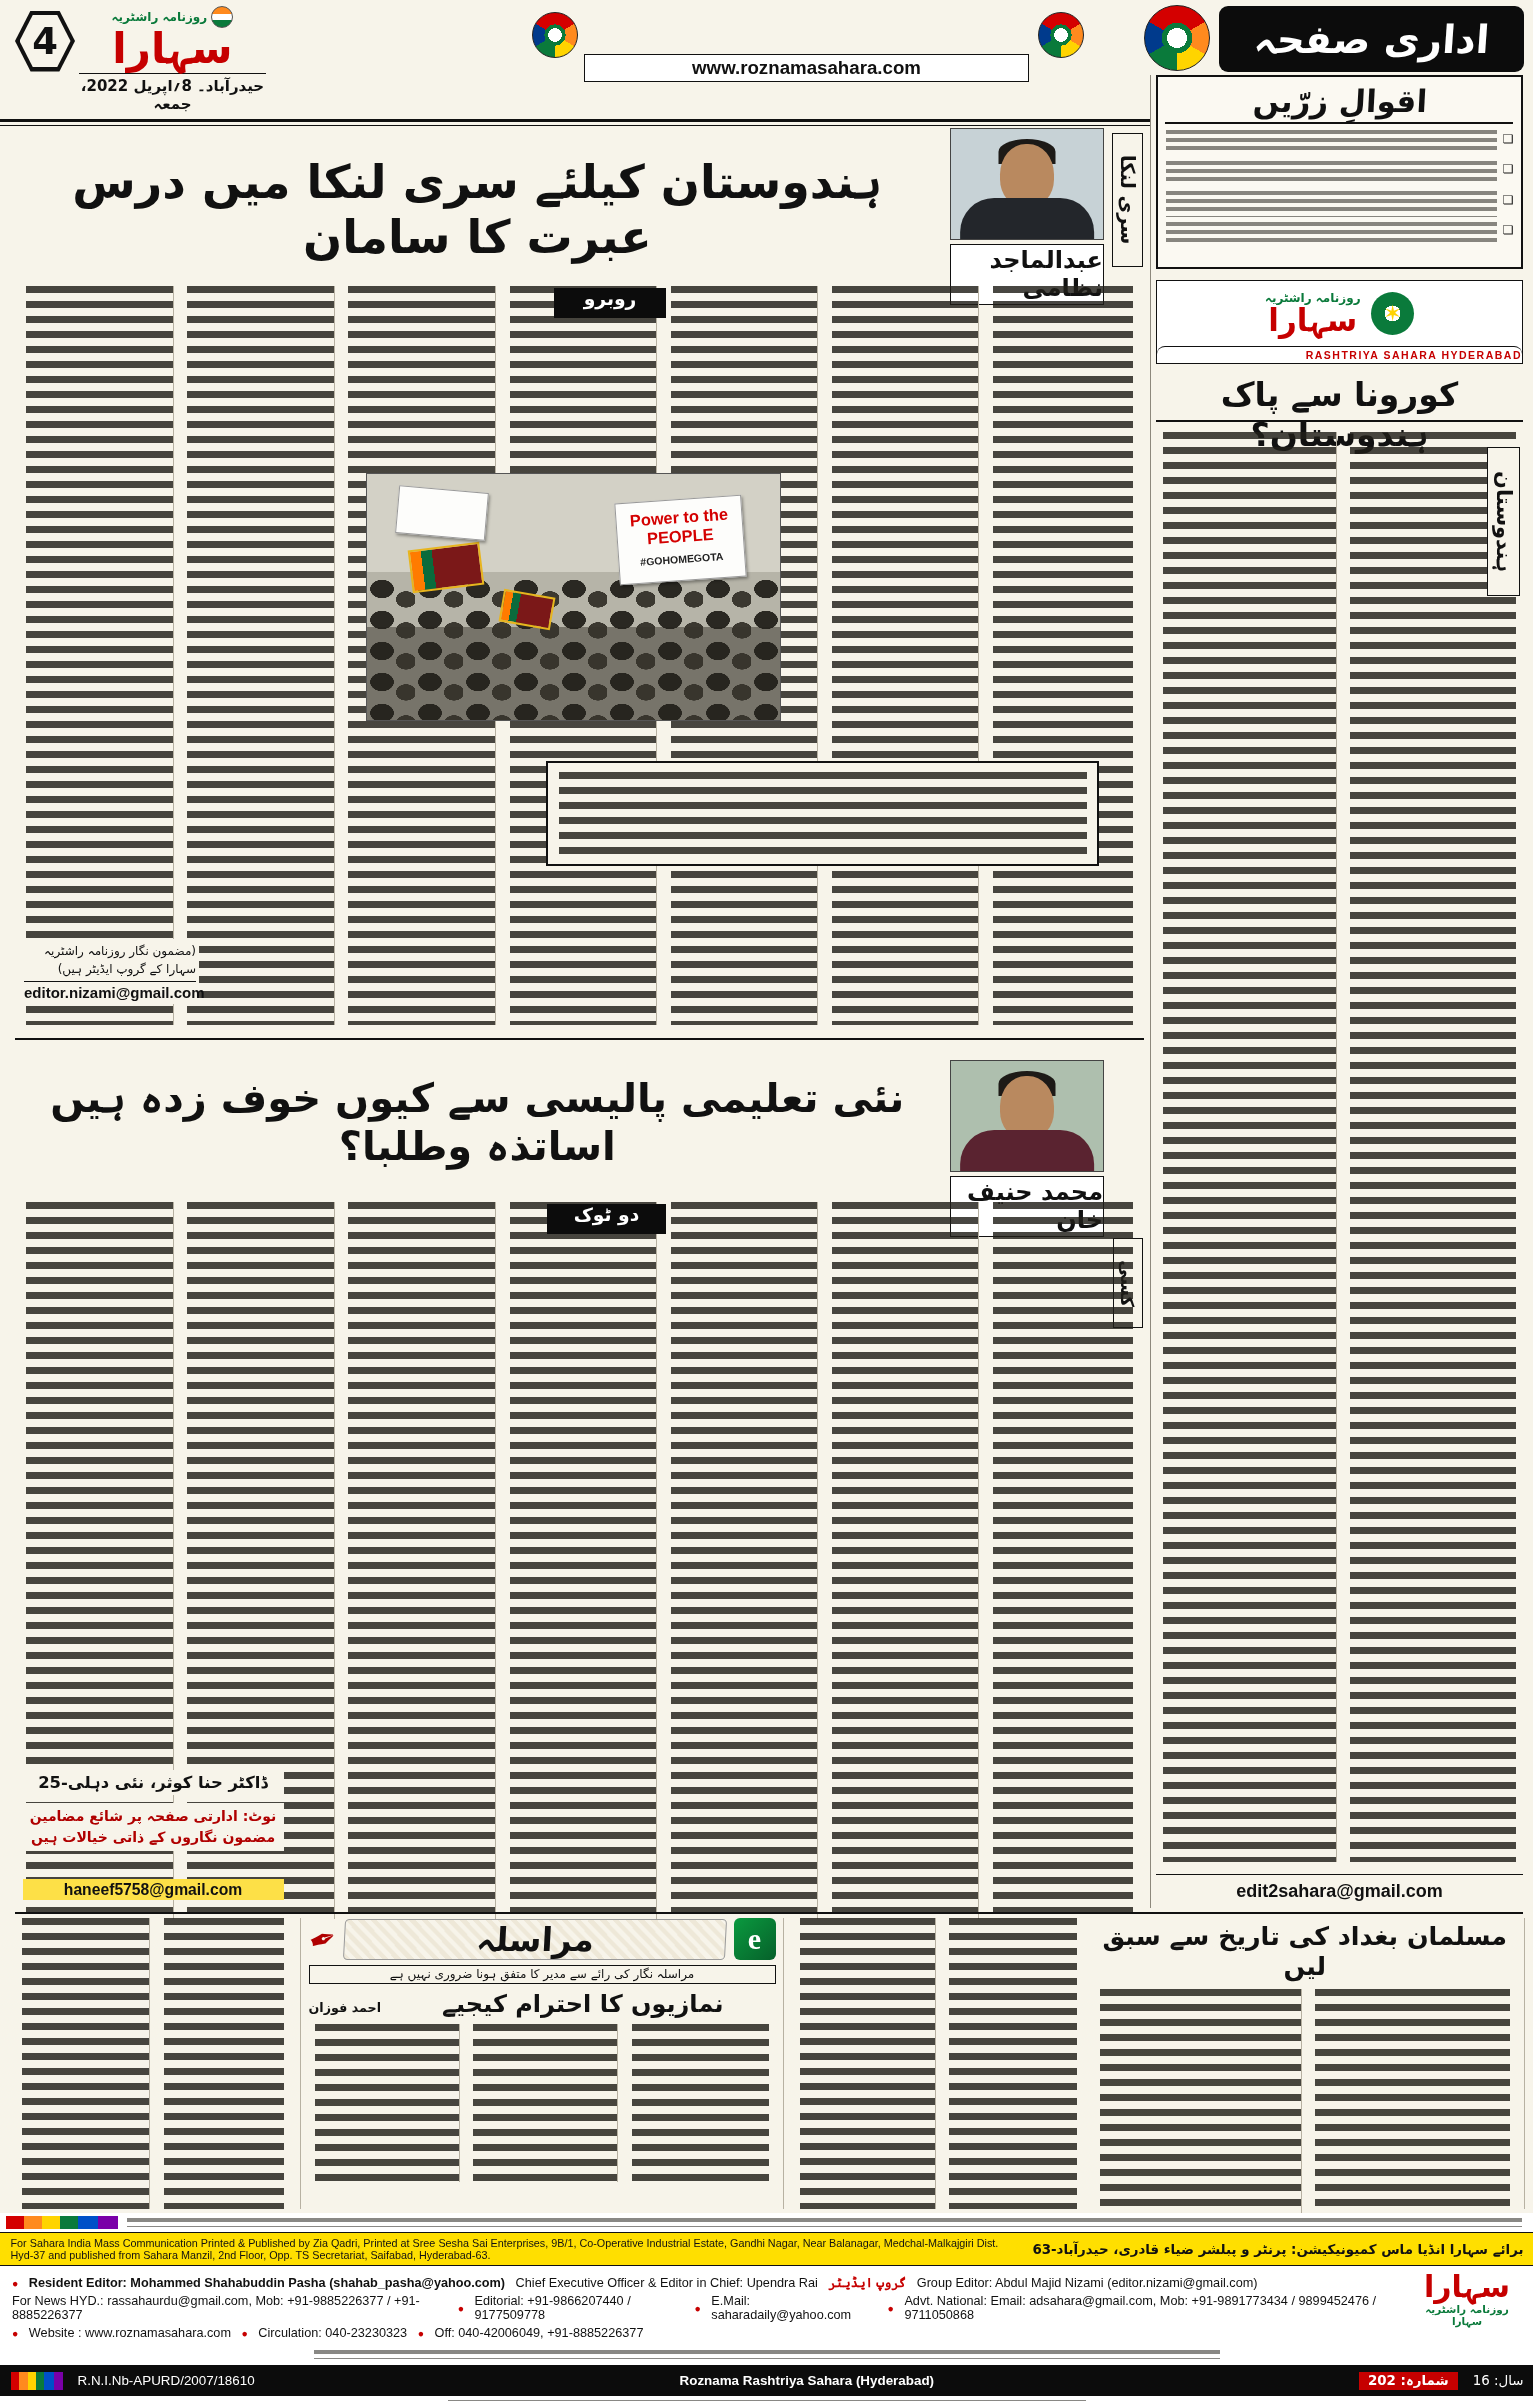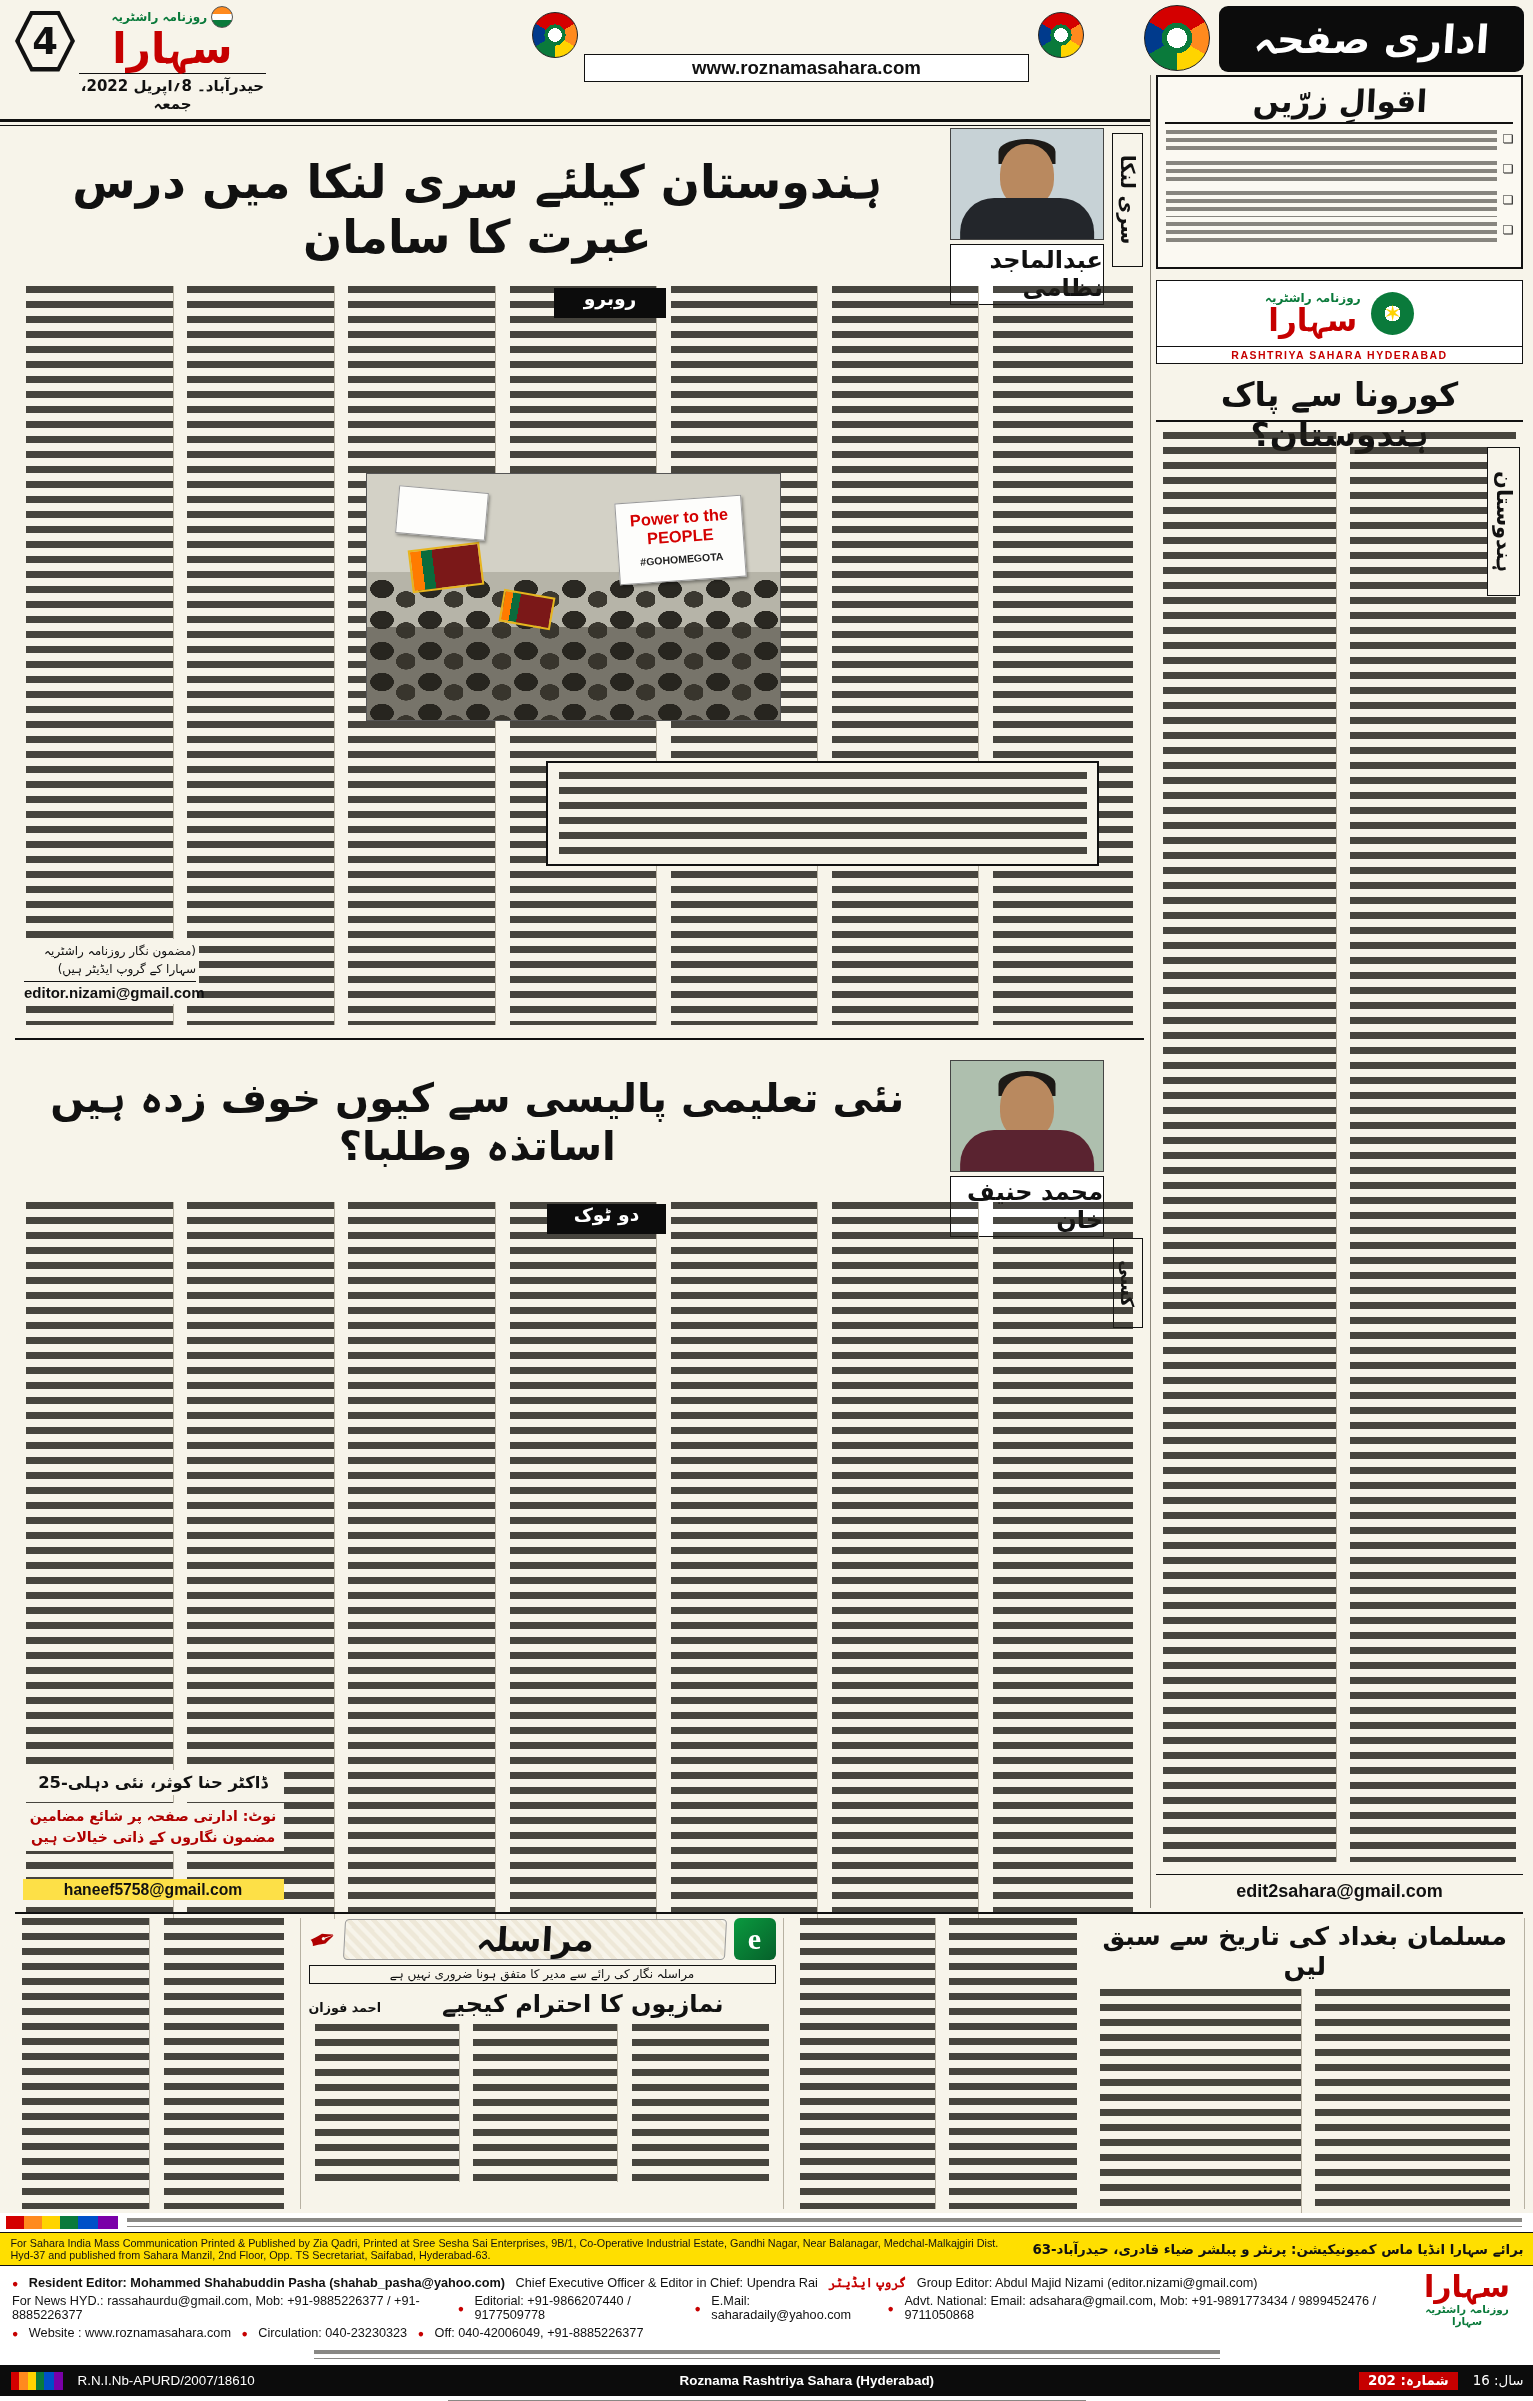--- a/index.html
+++ b/index.html
@@ -96,22 +96,22 @@
   .qbul { font-size:12px; margin-top:1.5px; }
   .qtext { flex:1; height:25.4px; }
   .saharabox { border:1.5px solid #111; background:#fff; display:flex; flex-direction:column; }
   .sahara-row { flex:1; display:flex; align-items:center; justify-content:center; gap:10.5px; }
   .starburst { width:43px; height:43px; border-radius:50%;
     background:radial-gradient(circle,#fff 0 26%,#0a7a3b 26% 100%);
     display:flex; align-items:center; justify-content:center;
     color:#ffd400; font-size:22.4px; }
   .sahara-urdu { color:#c60000; font-size:31px; font-weight:bold; line-height:1; }
   .sahara-en { border-top:1.1px solid #111; color:#c60000; font-weight:bold;
-    text-align:center; font-size:10.5px; letter-spacing:1.5px; padding:2.2px 0;
-    font-family:"Liberation Sans",sans-serif; direction:ltr; }
+    text-align:right; font-size:10.5px; letter-spacing:1.5px; padding:2.2px 0;
+    font-family:"Liberation Sans",sans-serif; direction:ltr;border-radius:8px; }
 
   
   .photo { border:0.7px solid #555; overflow:hidden; position:absolute;
     background:linear-gradient(180deg,#d3d1c6 0 40%,#b6b4a8 40% 62%,#77746a 62% 100%); }
   .crowd { position:absolute; left:0; right:0; bottom:0; height:58%;
     background-image:
       radial-gradient(ellipse 19.4px 15px at 15px 12px, #23211b 60%, transparent 62%),
       radial-gradient(ellipse 16.4px 13.4px at 39px 22.4px, #35322a 60%, transparent 62%);
     background-size:48px 31px, 48px 31px; opacity:.95; }
   .placard { position:absolute; background:#fdfdfb; border:0.7px solid #999;

